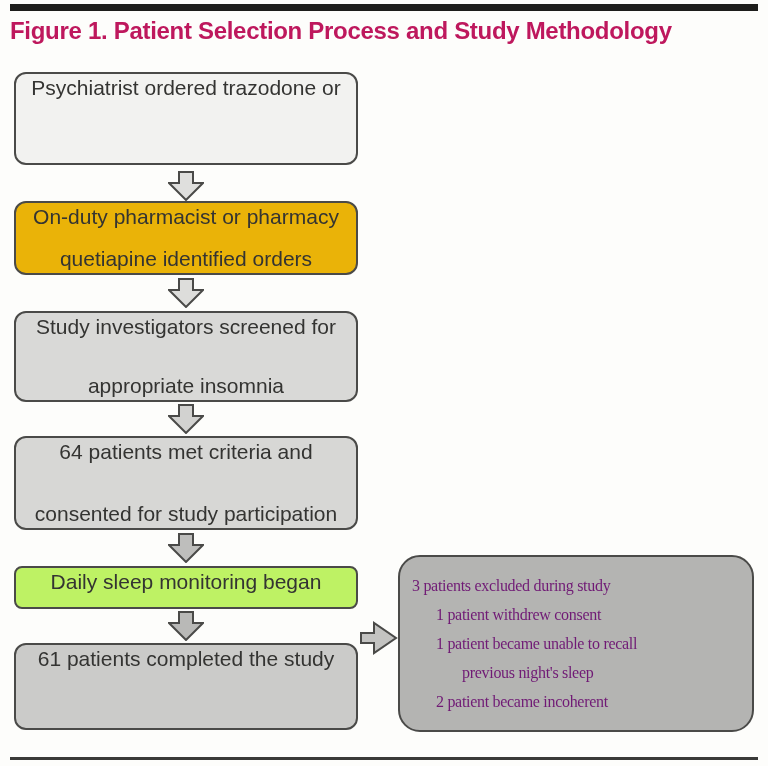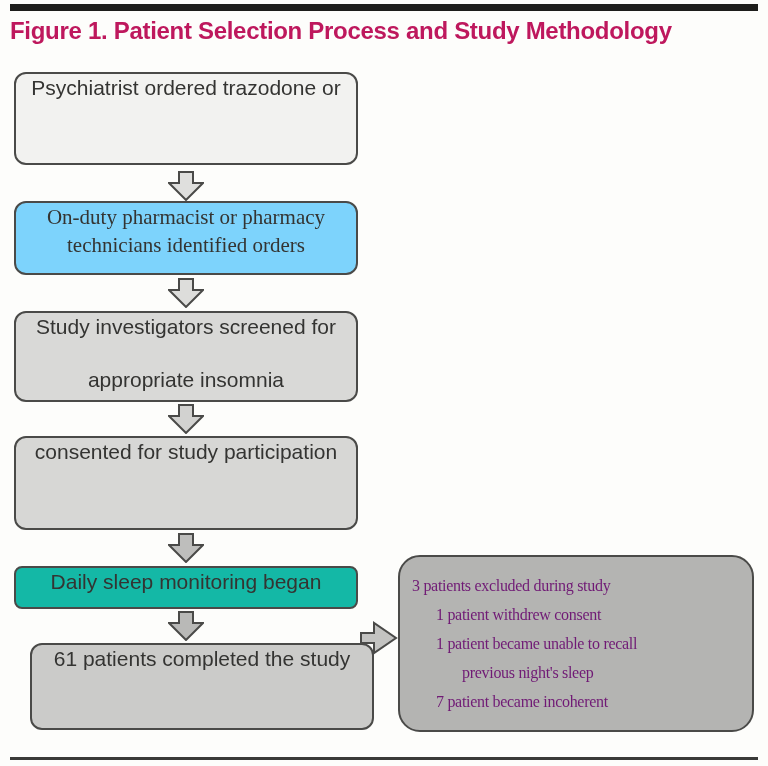--- a/index.html
+++ b/index.html
@@ -17,21 +17,21 @@
   }
   .figure-title {
     position: absolute; left: 10px; top: 17px; width: 750px;
     font-size: 24px; font-weight: bold; letter-spacing: -0.3px;
     color: #be185d; white-space: nowrap;
   }
   .flow-box {
     position: absolute; left: 14px; width: 344px;
     border: 2px solid #4a4a48; border-radius: 12px;
     display: flex; flex-direction: column;
-    align-items: center; justify-content: flex-start;
+    align-items: center; justify-content: space-between;
     text-align: center;
   }
   .flow-box .line {
     font-size: 21px; line-height: 28px;
     color: #343432; white-space: nowrap;
   }
   .box-1 { top: 72px;  height: 93px; }
   .box-2 { top: 201px; height: 74px; }
   .box-3 { top: 311px; height: 91px; gap: 25px; }
   .box-4 { top: 436px; height: 94px; }
@@ -75,63 +75,64 @@
 <h1 class="figure-title">Figure 1. Patient Selection Process and Study Methodology</h1>
 
 <div class="flow-box box-1" style="background: rgb(242, 242, 240);">
   <span class="line">Psychiatrist ordered trazodone or</span>
 </div>
 
 <svg class="down-arrow da-1" viewBox="0 0 36 30">
   <path d="M11 1 H25 V12 H35 L18 29 L1 12 H11 Z" stroke="#4a4a48" stroke-width="2" fill="#dfdfdd"></path>
 </svg>
 
-<div class="flow-box box-2" style="background: #7dd3fc; font-family: Liberation Serif, serif;">
+<div class="flow-box box-2" style="background: #eab308;">
   <span class="line">On-duty pharmacist or pharmacy</span>
-  <span class="line">technicians identified orders</span>
+  <span class="line">quetiapine identified orders</span>
 </div>
 
 <svg class="down-arrow da-2" viewBox="0 0 36 30">
   <path d="M11 1 H25 V12 H35 L18 29 L1 12 H11 Z" stroke="#4a4a48" stroke-width="2" fill="#dddddb"></path>
 </svg>
 
 <div class="flow-box box-3" style="background: rgb(217, 217, 215);">
   <span class="line">Study investigators screened for</span>
   <span class="line">appropriate insomnia</span>
 </div>
 
 <svg class="down-arrow da-3" viewBox="0 0 36 30">
   <path d="M11 1 H25 V12 H35 L18 29 L1 12 H11 Z" stroke="#4a4a48" stroke-width="2" fill="#d2d2d0"></path>
 </svg>
 
 <div class="flow-box box-4" style="background: rgb(215, 215, 213);">
+  <span class="line">64 patients met criteria and</span>
   <span class="line">consented for study participation</span>
 </div>
 
 <svg class="down-arrow da-4" viewBox="0 0 36 30">
   <path d="M11 1 H25 V12 H35 L18 29 L1 12 H11 Z" stroke="#4a4a48" stroke-width="2" fill="#bebebc"></path>
 </svg>
 
-<div class="flow-box box-5" style="background: #14b8a6;">
+<div class="flow-box box-5" style="background: #bef264;">
   <span class="line">Daily sleep monitoring began</span>
 </div>
 
 <svg class="down-arrow da-5" viewBox="0 0 36 30">
   <path d="M11 1 H25 V12 H35 L18 29 L1 12 H11 Z" stroke="#4a4a48" stroke-width="2" fill="#b9b9b7"></path>
 </svg>
 
-<div class="flow-box box-6" style="background: rgb(203, 203, 201); margin-left: 16px;">
+<div class="flow-box box-6" style="background: rgb(203, 203, 201);">
   <span class="line">61 patients completed the study</span>
 </div>
 
 <svg class="side-arrow" viewBox="0 0 38 34">
   <path d="M1 12 H14 V2 L36 17 L14 32 V22 H1 Z" stroke="#4a4a48" stroke-width="2" fill="#c3c3c1"></path>
 </svg>
 
 <div class="exclusion-box" style="background: rgb(180, 180, 178);">
   <span class="xline">3 patients excluded during study</span>
   <span class="xline indent-1">1 patient withdrew consent</span>
   <span class="xline indent-1">1 patient became unable to recall</span>
   <span class="xline indent-2">previous night's sleep</span>
-  <span class="xline indent-1">7 patient became incoherent</span>
+  <span class="xline indent-1">2 patient became incoherent</span>
 </div>
 
 <div class="bottom-rule"></div>
 
 </body></html>

